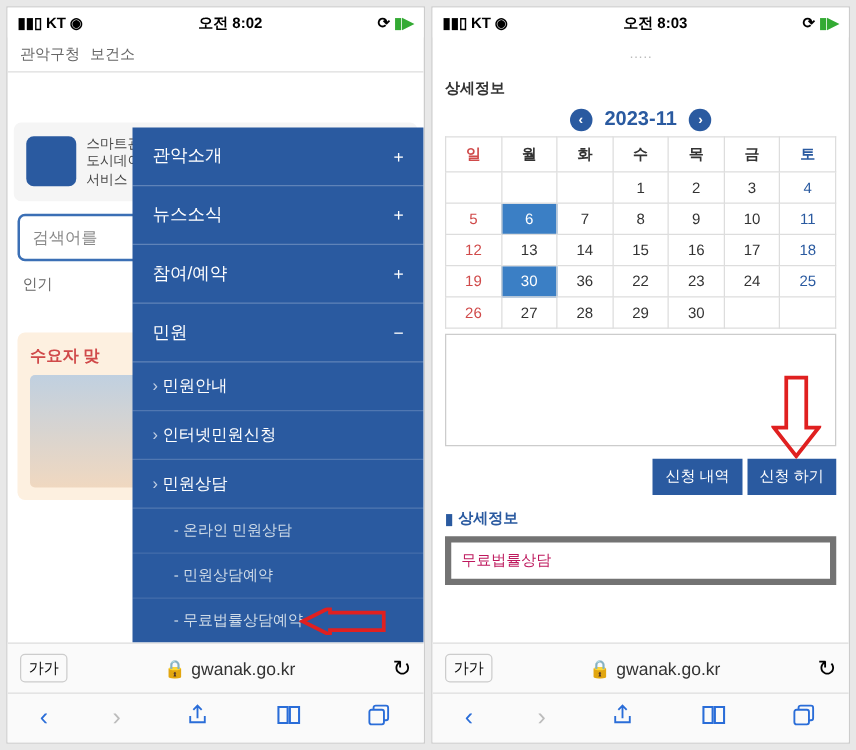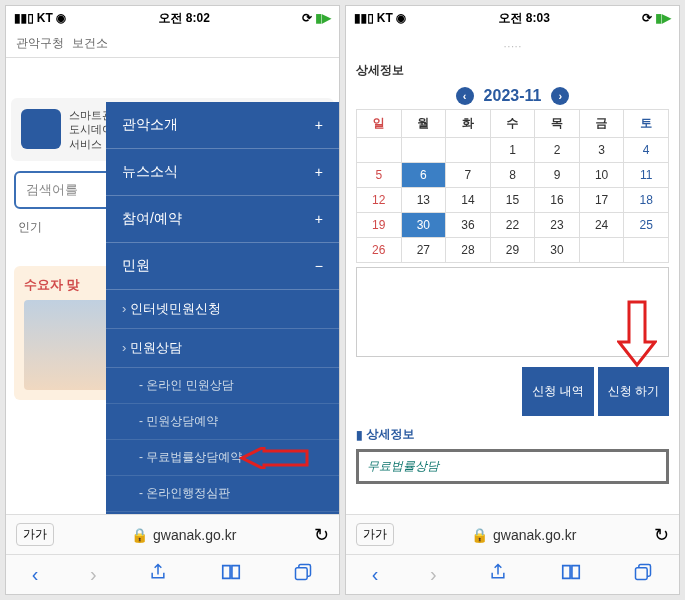--- a/index.html
+++ b/index.html
@@ -29,23 +29,23 @@
   .section-title { margin: 8px 0; font-weight: bold; }
   .cal-header { text-align: center; font-size: 16px; font-weight: bold; color: #2a5aa0; margin: 6px 0 4px; display: flex; justify-content: center; align-items: center; gap: 10px; }
   .cal-arrow { width: 18px; height: 18px; background: #2a5aa0; border-radius: 50%; color: #fff; font-size: 11px; display: flex; align-items: center; justify-content: center; cursor: pointer; }
   table.cal { width: 100%; border-collapse: collapse; font-size: 12px; }
   table.cal th, table.cal td { border: 1px solid #ddd; text-align: center; padding: 5px 0; height: 24px; }
   table.cal th.sun, table.cal td.sun { color: #d04a4a; }
   table.cal th.sat, table.cal td.sat { color: #2a5aa0; }
   table.cal td.sel { background: #3b7fc5; color: #fff; }
   .textarea-box { border: 1px solid #ccc; height: 90px; margin: 4px 0 10px; }
   .btn-row { display: flex; justify-content: flex-end; gap: 4px; margin: 4px 0 10px; position: relative; }
-  .btn { background: #2a5aa0; color: #fff; border: none; padding: 16px 10px; font-size: 12px; cursor: pointer; }
+  .btn { background: #2a5aa0; color: #fff; border: none; padding: 6px 10px; font-size: 12px; cursor: pointer; }
   .detail-header { display: flex; align-items: center; gap: 4px; color: #2a5aa0; font-weight: bold; margin: 6px 0; }
-  .detail-box { border: 3px solid #737373; padding: 6px 8px; font-size: 12px; color: #0f766e; font-style: italic; }
+  .detail-box { border: 5px solid #737373; padding: 6px 8px; font-size: 12px; color: #be185d; }
   .red-arrow-down { position: absolute; right: 12px; top: -70px; }
   
   .browser-bar { height: 40px; border-top: 1px solid #ddd; display: flex; align-items: center; padding: 0 10px; gap: 2px; background: #fafafa; }
   .addr-text { flex: 1; text-align: center; font-size: 14px; color: #333; display:flex; align-items:center; justify-content:center; gap:4px;}
   .text-size { border: 1px solid #ccc; border-radius: 4px; padding: 2px 6px; font-size: 12px; }
   .toolbar { height: 40px; border-top: 1px solid #ddd; display: flex; align-items: center; justify-content: space-around; background: #fafafa; }
   .tool-icon { color: #2a6dd8; font-size: 20px; cursor: pointer; }
   .tool-icon.dis { color: #bcbcbc; }
 </style>
 </head>
@@ -97,20 +97,21 @@
           <div class="ov-item">
             <span>참여/예약</span>
             <span>+</span>
           </div>
           <div class="ov-item">
             <span>민원</span>
             <span>−</span>
           </div>
         </div>
       <div id="sub1-menu">
+          <div class="ov-sub"><span style="opacity:.7">›</span> 민원안내</div>
           <div class="ov-sub"><span style="opacity:.7">›</span> 인터넷민원신청</div>
           <div class="ov-sub"><span style="opacity:.7">›</span> 민원상담</div>
         </div>
       <div id="sub2-menu">
           <div class="ov-sub2">- 온라인 민원상담</div>
           <div class="ov-sub2">- 민원상담예약</div>
           <div class="ov-sub2">- 무료법률상담예약<svg class="highlight-arrow" width="70" height="22" viewBox="0 0 70 22">
               <path d="M68 4 v14 H25 v4 L3 11 L25 0 v4 z" fill="none" stroke="#e02020" stroke-width="3"></path>
             </svg></div>
           <div class="ov-sub2">- 온라인행정심판</div>

